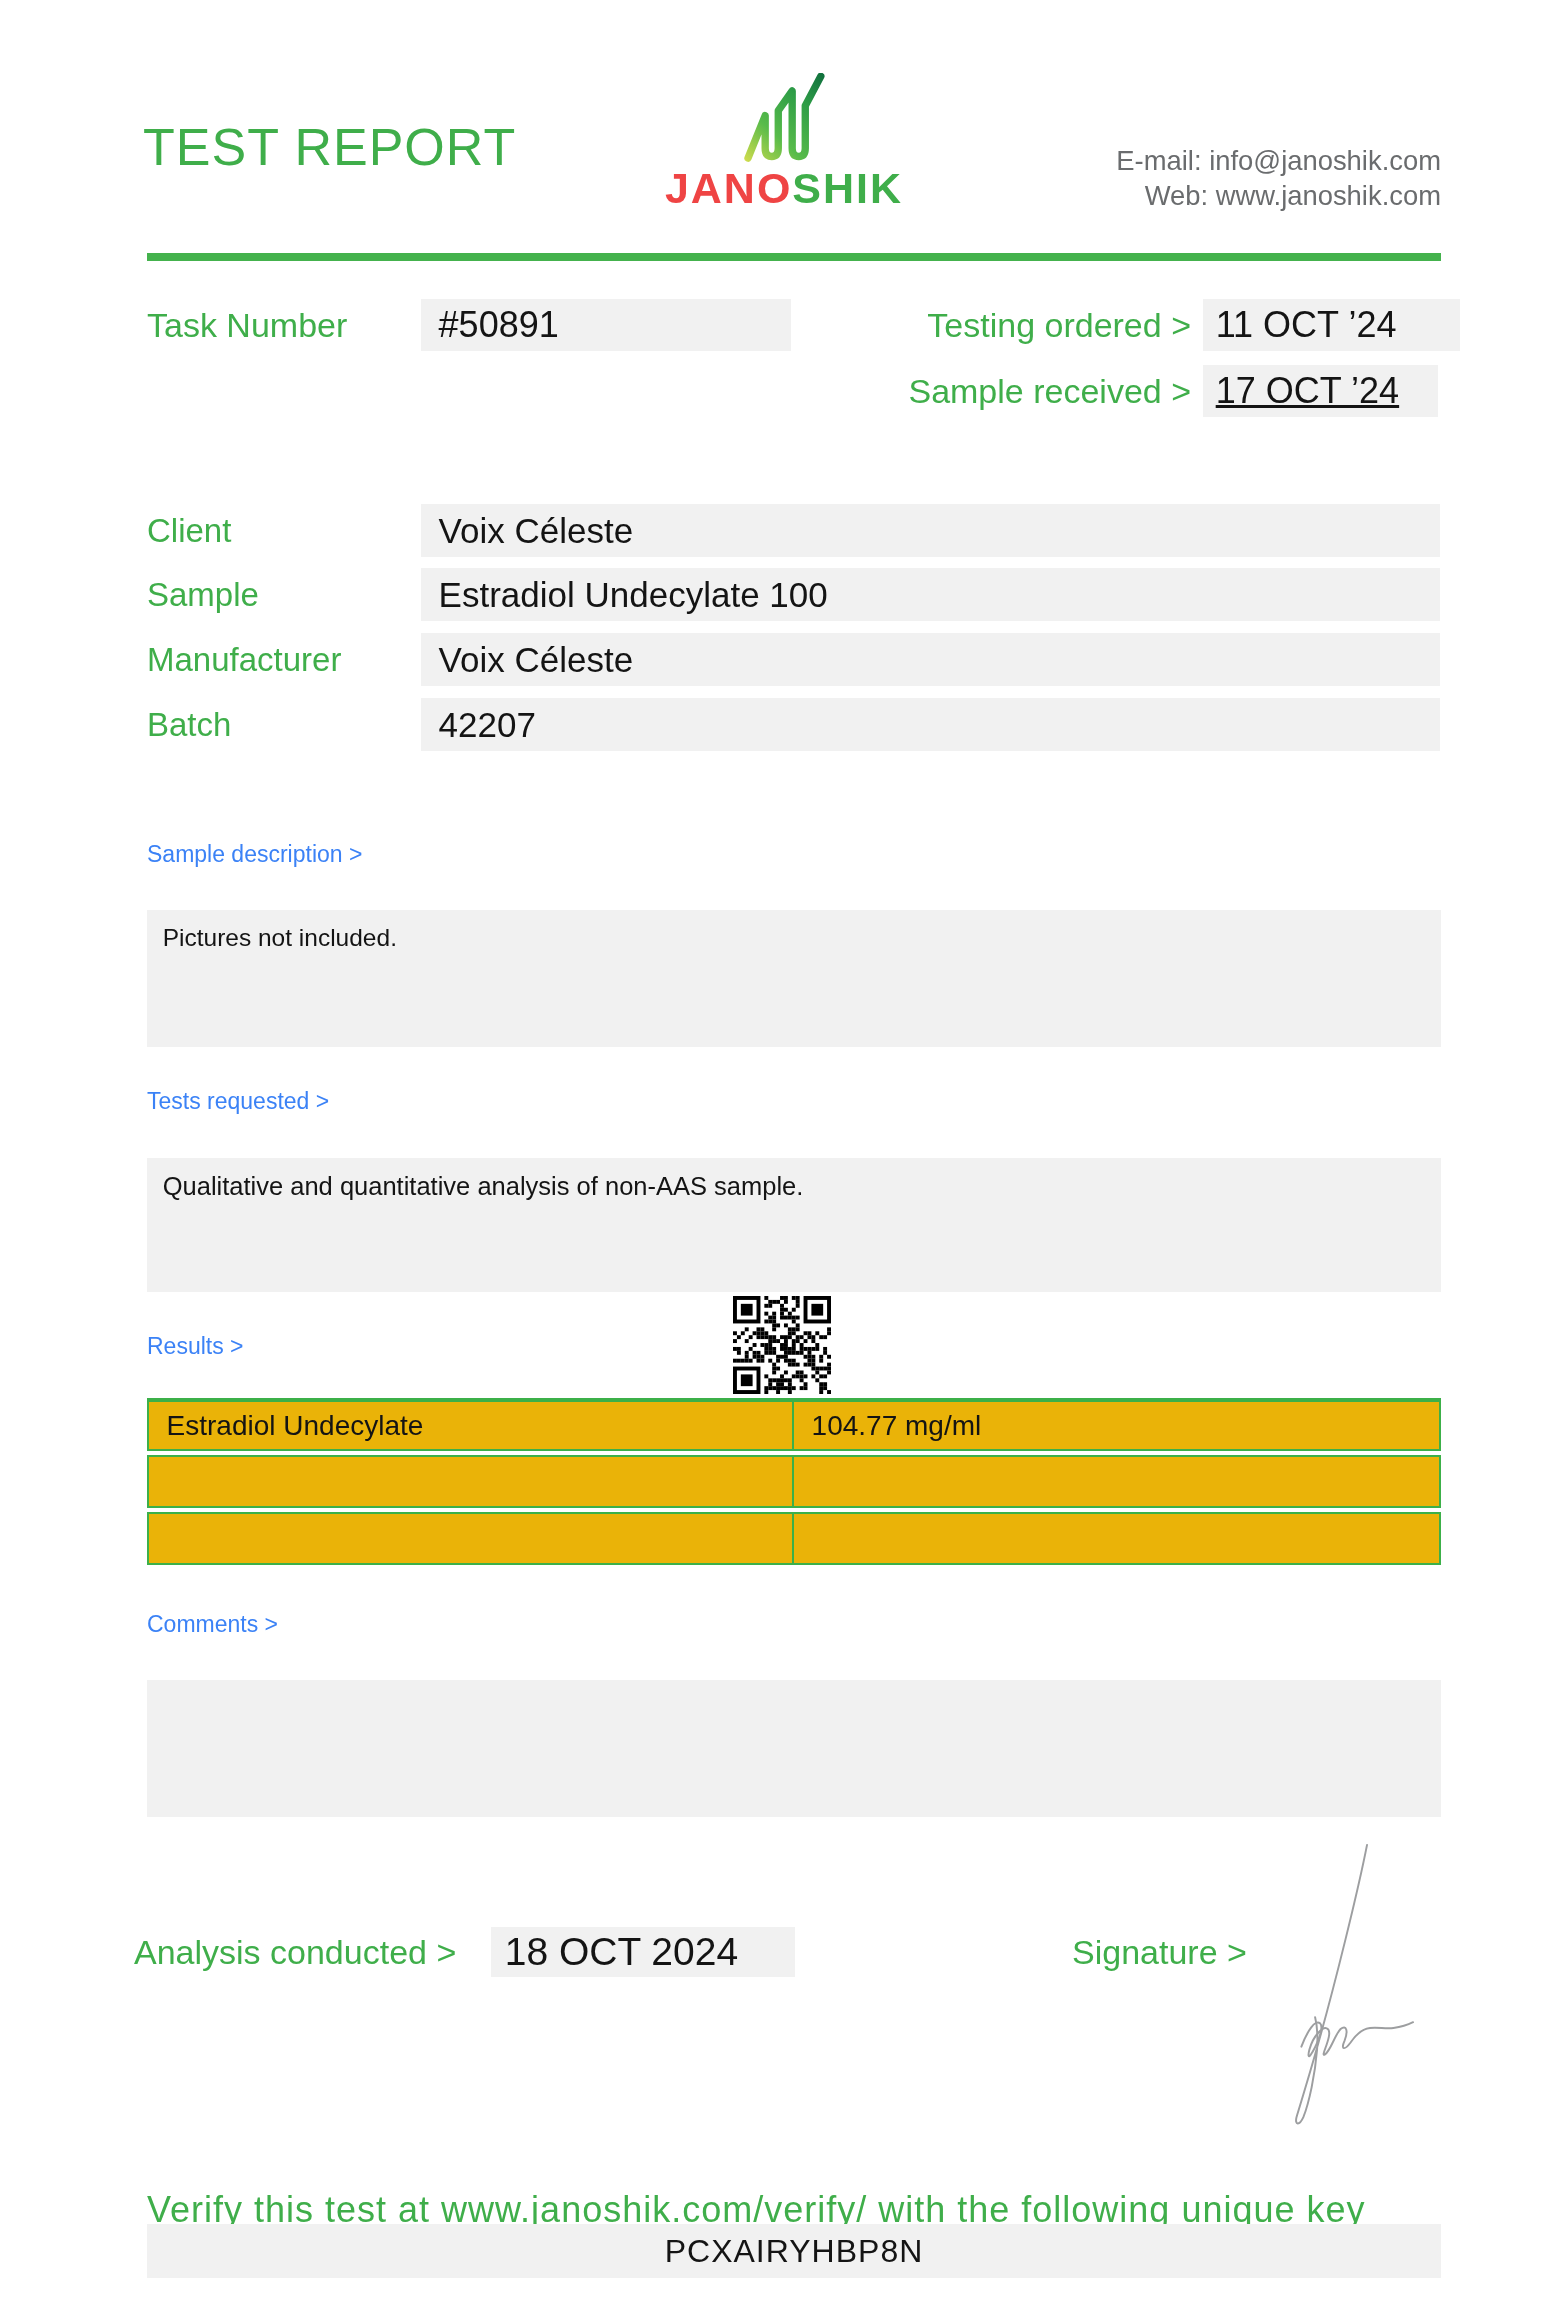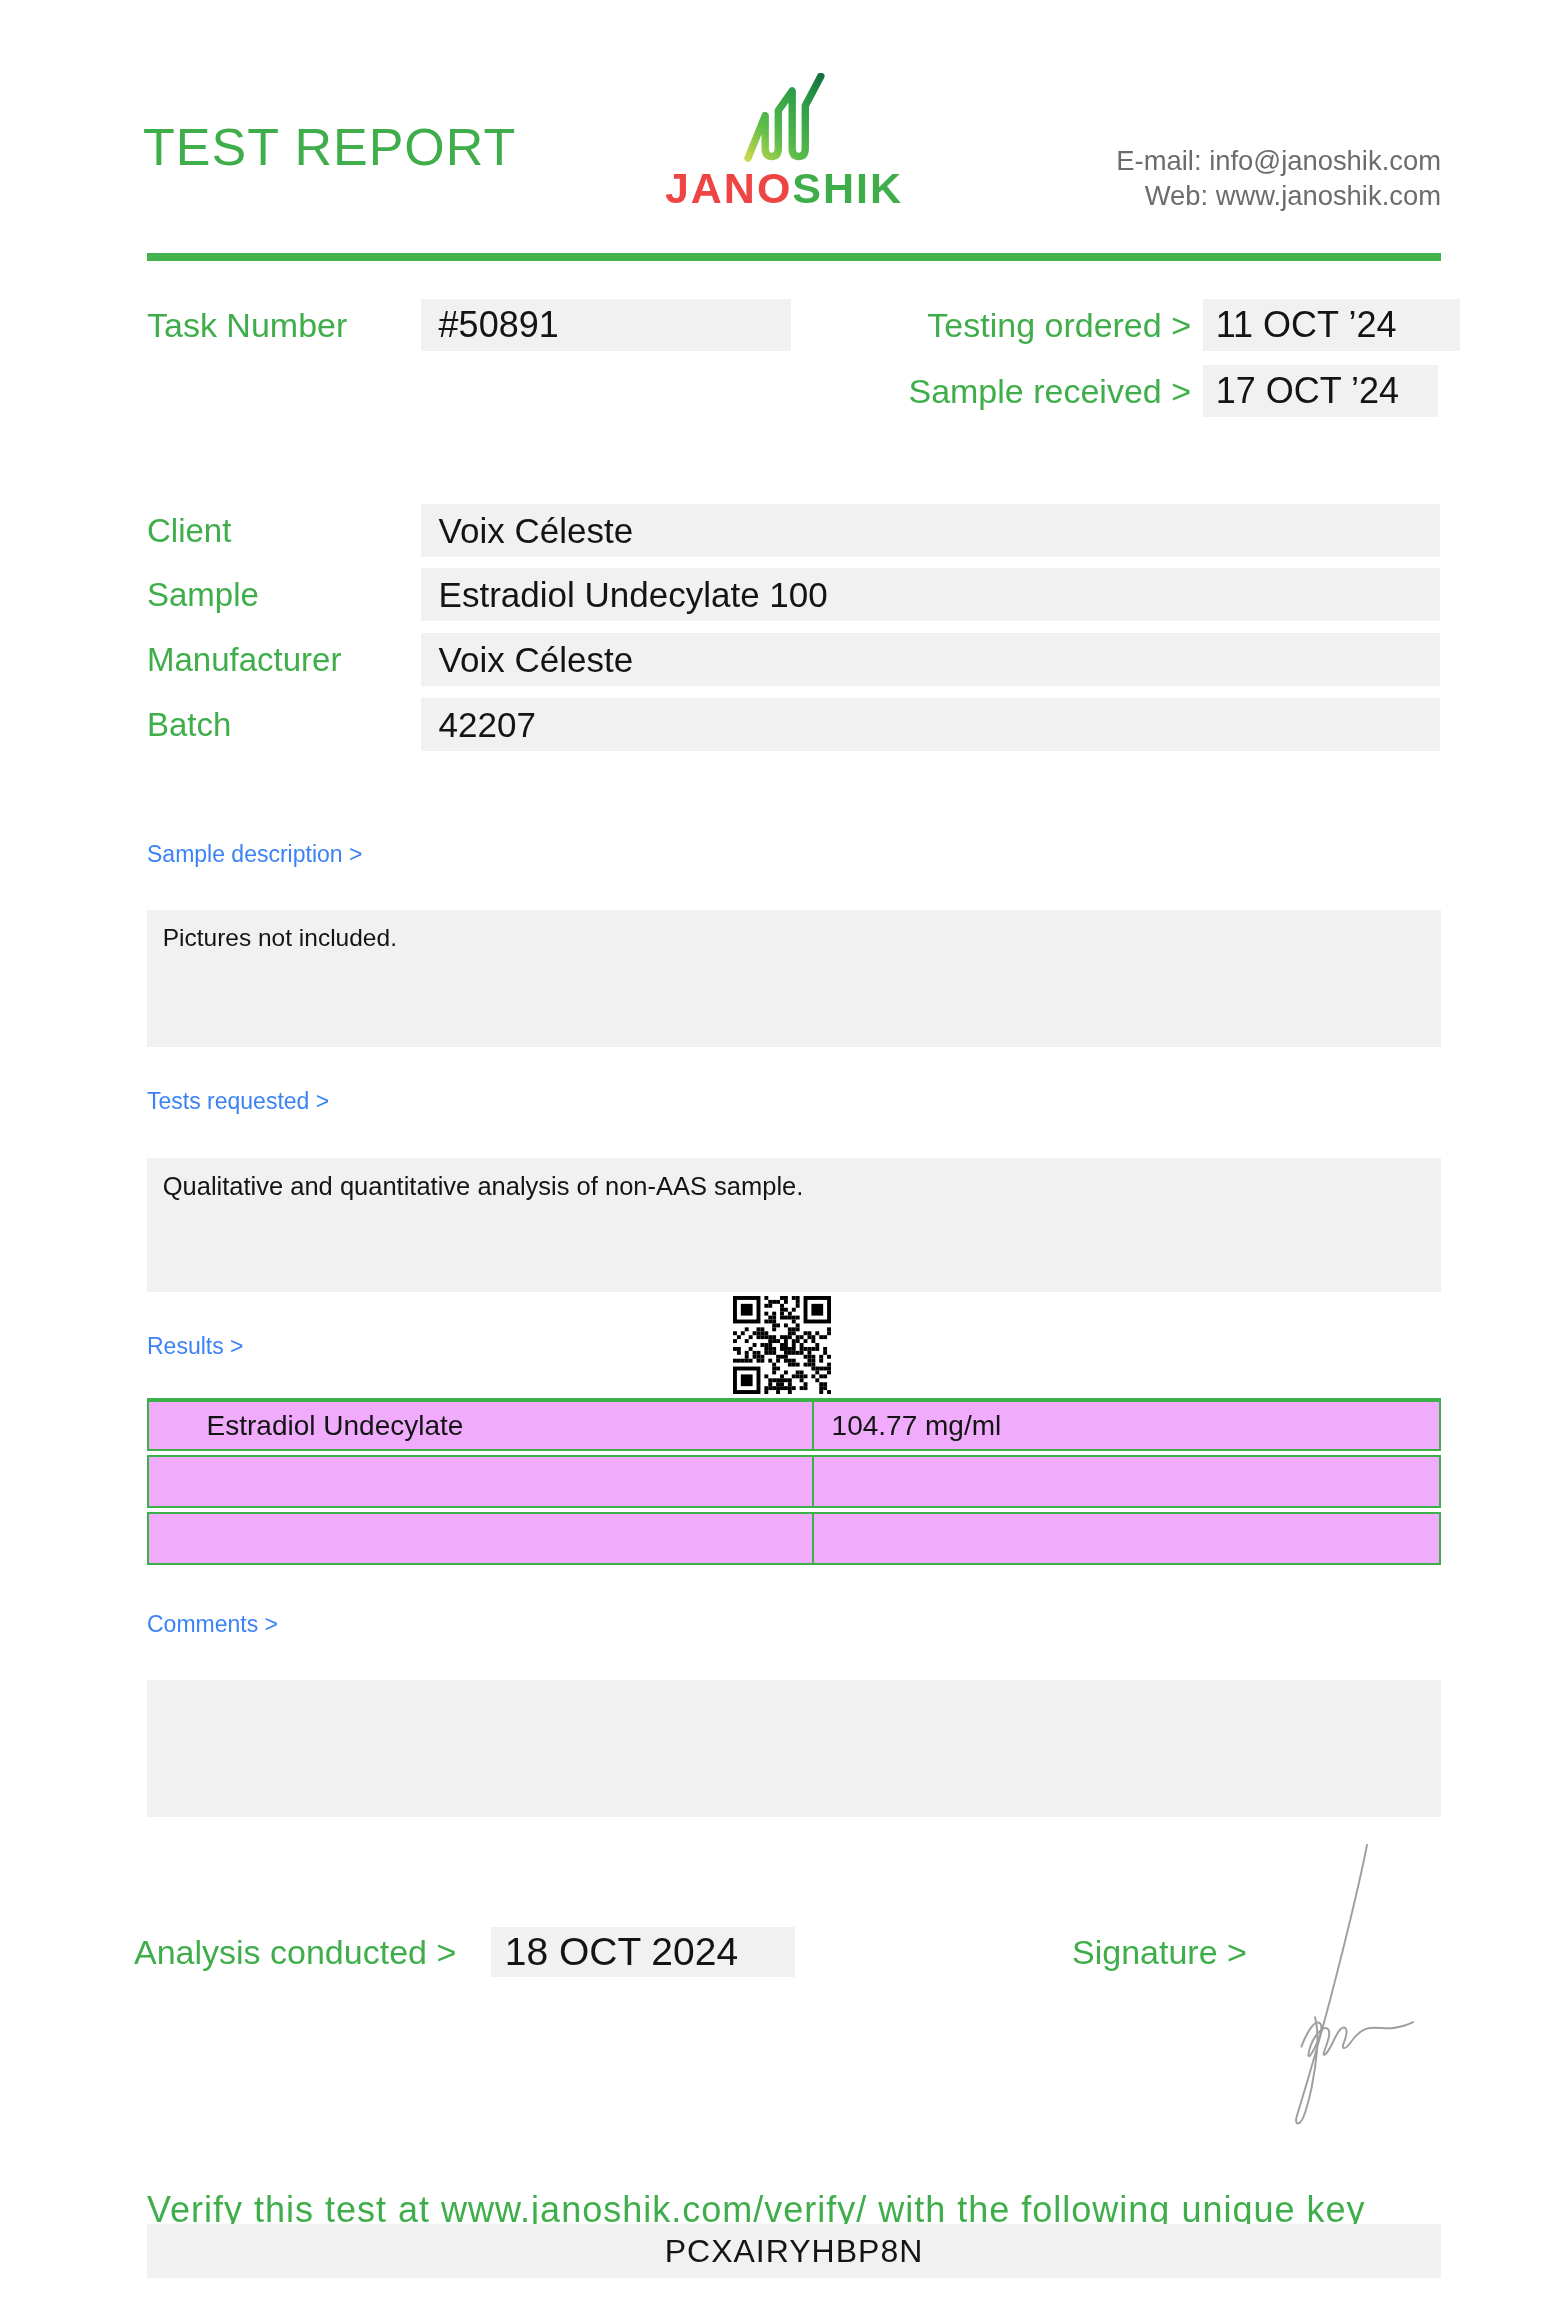--- a/index.html
+++ b/index.html
@@ -22,39 +22,39 @@
 
   
   .green-label { color:#3fae4a; font-size:34px; }
   .flex-c { display:flex; align-items:center; }
   .gray-box { background:#f1f1f1; display:flex; align-items:center; }
   .task-label { left:147px; top:299px; height:52px; }
   .task-box { left:421px; top:299px; width:370px; height:52px; padding-left:17.6px; font-size:36px; }
   .to-label { left:882px; top:299px; width:309px; height:52px; justify-content:flex-end; }
   .to-box { left:1203px; top:299px; width:257px; height:52px; padding-left:12.7px; font-size:36px; }
   .sr-label { left:882px; top:365px; width:309px; height:52px; justify-content:flex-end; }
-  .sr-box { left:1203px; top:365px; width:235px; height:52px; padding-left:12.7px; font-size:36px; }
+  .sr-box { left:1203px; top:365px; width:235px; height:52px; padding-left:12.7px; font-size:36px;text-decoration:underline; }
 
   
   .detail-label { left:147px; height:53px; font-size:33px; }
   .detail-box { left:421px; width:1019px; height:53px; padding-left:17.6px; font-size:35px; }
   .r0 { top:504px; } .r1 { top:568px; } .r2 { top:633px; } .r3 { top:698px; }
 
   
   .section-heading { color:#3b82f6; font-size:23px; }
   .sd-heading { left:147px; top:841px; }
   .sd-box { left:147px; top:910px; width:1294px; height:137px; padding:13.7px 15.7px; font-size:24.5px; align-items:flex-start; }
   .tr-heading { left:147px; top:1088px; }
   .tr-box { left:147px; top:1158px; width:1294px; height:134px; padding:13.7px 15.7px; font-size:25.5px; align-items:flex-start; }
 
   .qr { left:733px; top:1296px; width:98px; height:98px; }
   .res-heading { left:147px; top:1333px; }
 
   .results-table { left:147px; top:1398px; width:1294px; }
-  .res-row { display:flex; height:53px; border:2px solid #3cb049; margin-bottom:3.9px; background:#f0abfc;padding-left:40px; }
+  .res-row { display:flex; height:53px; border:2px solid #3cb049; margin-bottom:3.9px; background:#eab308; }
   .res-row.first { border-top-width:4.9px; }
   .res-cell-name { width:50%; border-right:2px solid #3cb049; display:flex; align-items:center; padding-left:17.6px; font-size:28px; }
   .res-cell-value { flex:1; display:flex; align-items:center; padding-left:17.6px; font-size:28px; }
 
   .cm-heading { left:147px; top:1611px; }
   .cm-box { left:147px; top:1680px; width:1294px; height:137px; padding:13.7px 15.7px; font-size:25.5px; align-items:flex-start; }
 
   
   .an-label { left:134px; top:1927px; height:50px; }
   .an-box { left:491px; top:1927px; width:304px; height:50px; padding-left:13.7px; font-size:39px; }

